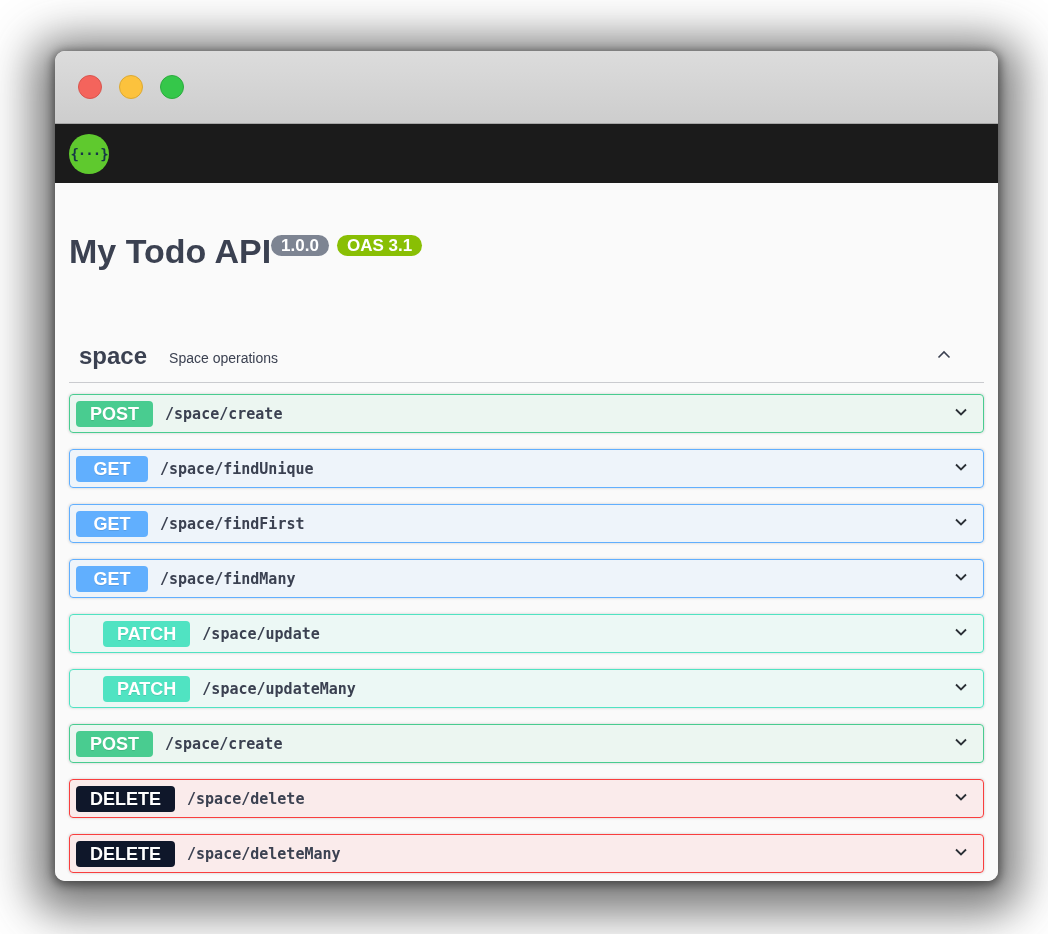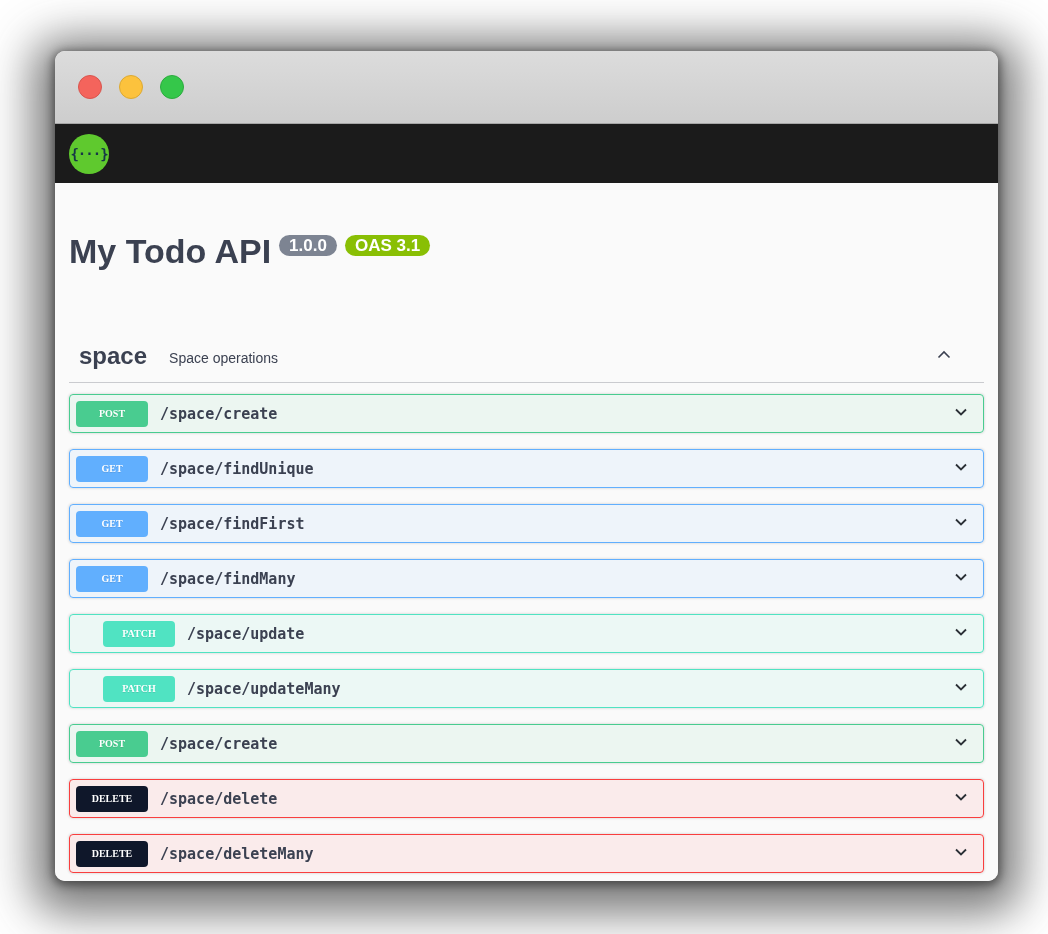--- a/index.html
+++ b/index.html
@@ -44,21 +44,21 @@
   .brand-line { color:#ffffff; font-size:24px; font-weight:bold; line-height:26px; letter-spacing:-.5px; }
   .brand-tm { font-size:9px; color:#dddddd; vertical-align:baseline; }
   .supported { margin-top:1px; font-size:8px; color:#aaaaaa; letter-spacing:.2px; }
   .supported b { color:#eeeeee; letter-spacing:2px; font-size:8.5px; }
 
   
   .content { flex:1 1 auto; background:#fafafa; padding:0 14px; color:#3b4151; }
 
   .api-title {
     margin-top:48px; padding-left:0;
-    display:flex; align-items:flex-start; gap:8px;
+    display:flex; align-items:flex-start; 
     font-size:34px; font-weight:bold; color:#3b4151; line-height:40px;
   }
   .stamps { display:flex; gap:8px; margin-top:4px; }
   .stamp {
     border-radius:57px; color:#ffffff; font-size:17px; font-weight:bold;
     padding:3px 10px; line-height:15px; white-space:nowrap;
   }
   .stamp.version { background:#7d8492; }
   .stamp.oas { background:#89bf04; }
 
@@ -73,22 +73,22 @@
 
   .operations { margin-top:11px; }
 
   .op-row {
     height:39px; margin-bottom:16px; border-radius:4px;
     display:flex; align-items:center; padding:0 10px 0 6px;
     border:1px solid; box-shadow:0 0 3px rgba(0,0,0,.19); cursor:pointer;
   }
   .op-method {
     min-width:72px; text-align:center; padding:7px 14px; border-radius:4px;
-    font-size:10px; font-weight:bold; color:#ffffff;
-    text-shadow:0 1px 0 rgba(0,0,0,.1); line-height:12px;font-family:Liberation Serif, serif;
+    font-size:18px; font-weight:bold; color:#ffffff;
+    text-shadow:0 1px 0 rgba(0,0,0,.1); line-height:12px;
   }
   .op-path {
     margin-left:12px; font-family:"DejaVu Sans Mono", monospace;
     font-size:15px; font-weight:bold; color:#3b4151; letter-spacing:0;
   }
   .op-chevron { margin-left:auto; margin-right:2px; display:flex; align-items:center; }
 
   .op-post   { background:rgba(73,204,144,.08); border-color:#49cc90; }
   .op-post   .op-method { background:#49cc90; }
   .op-get    { background:rgba(97,175,254,.08); border-color:#61affe; }

